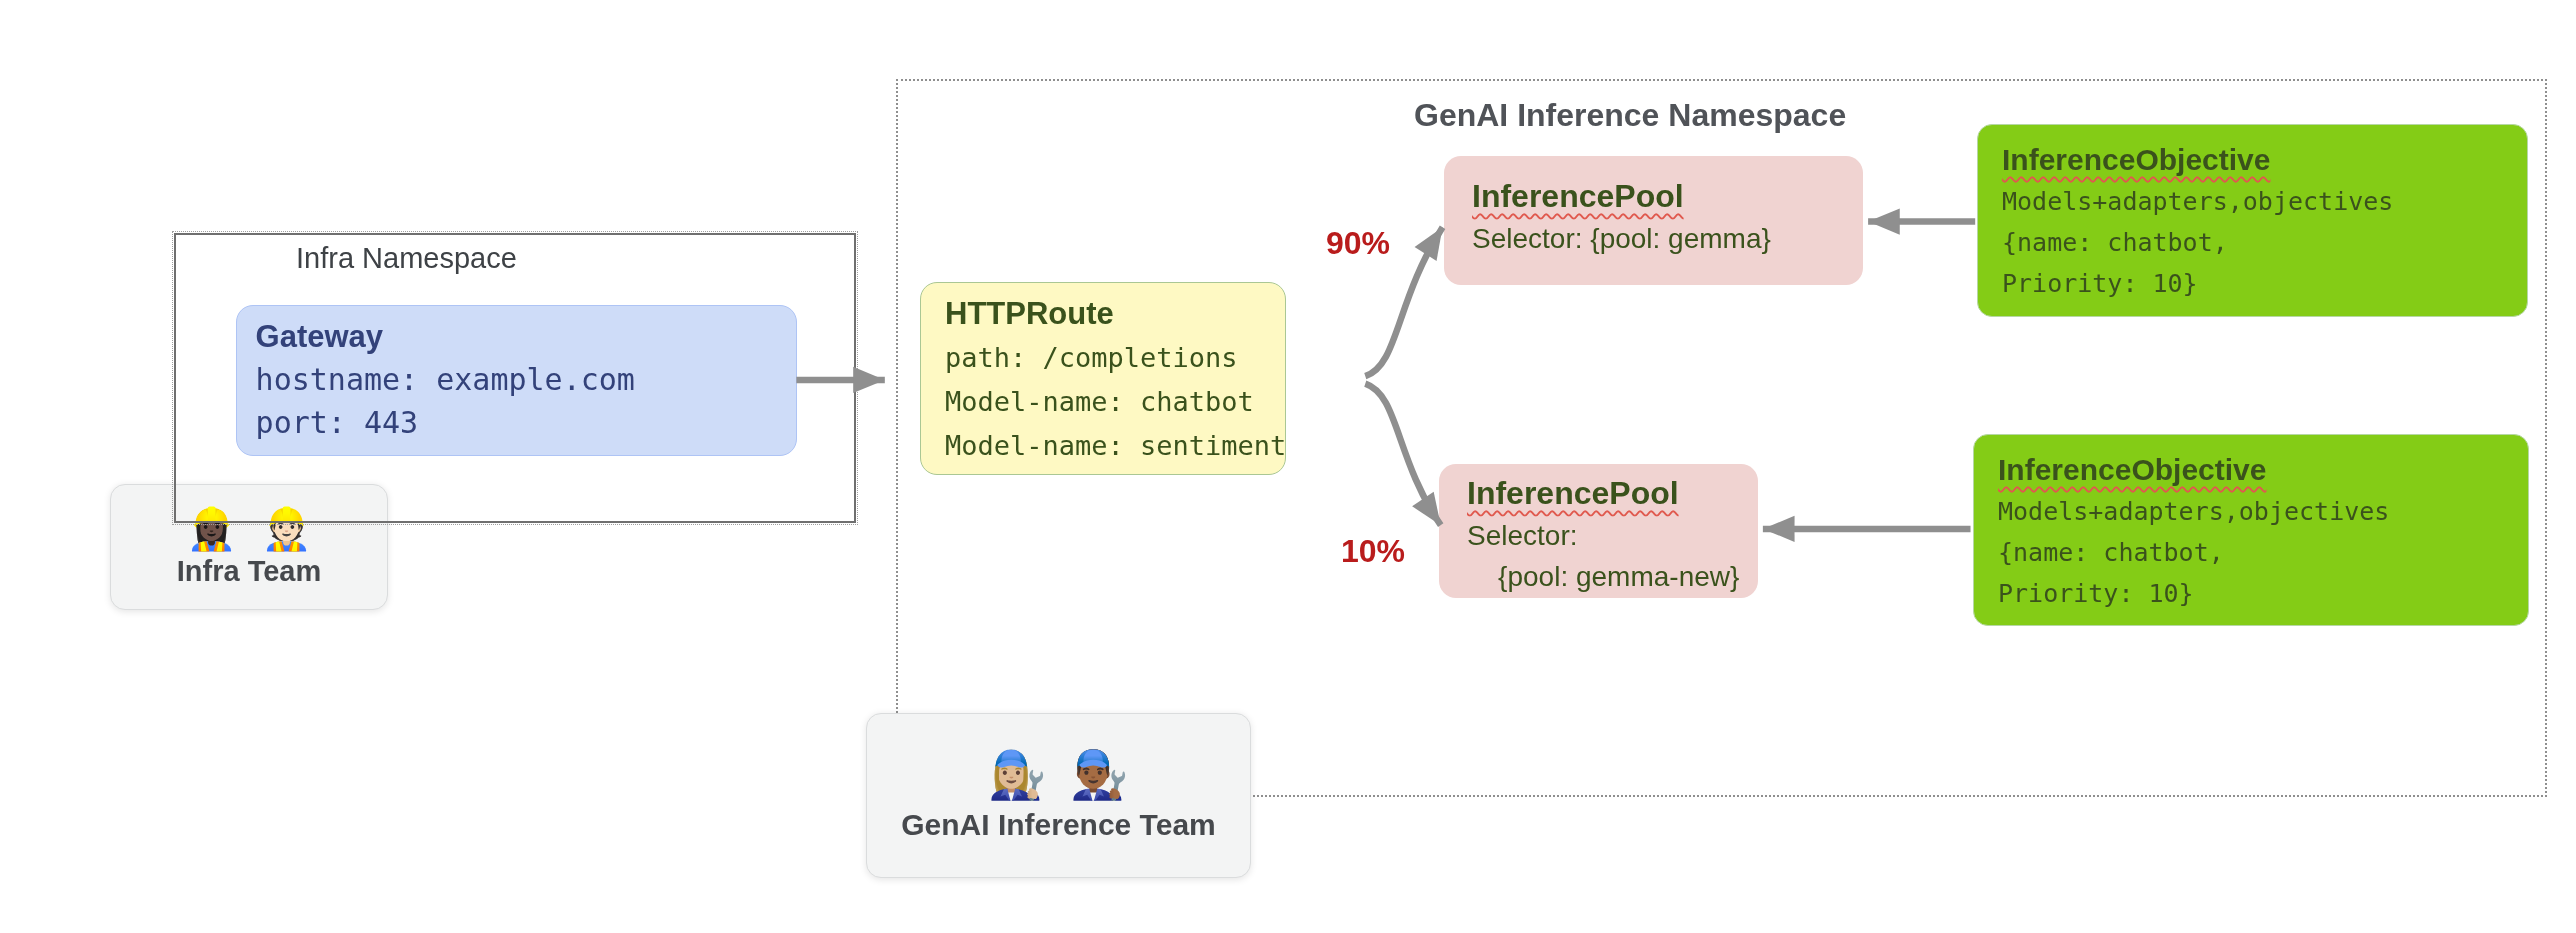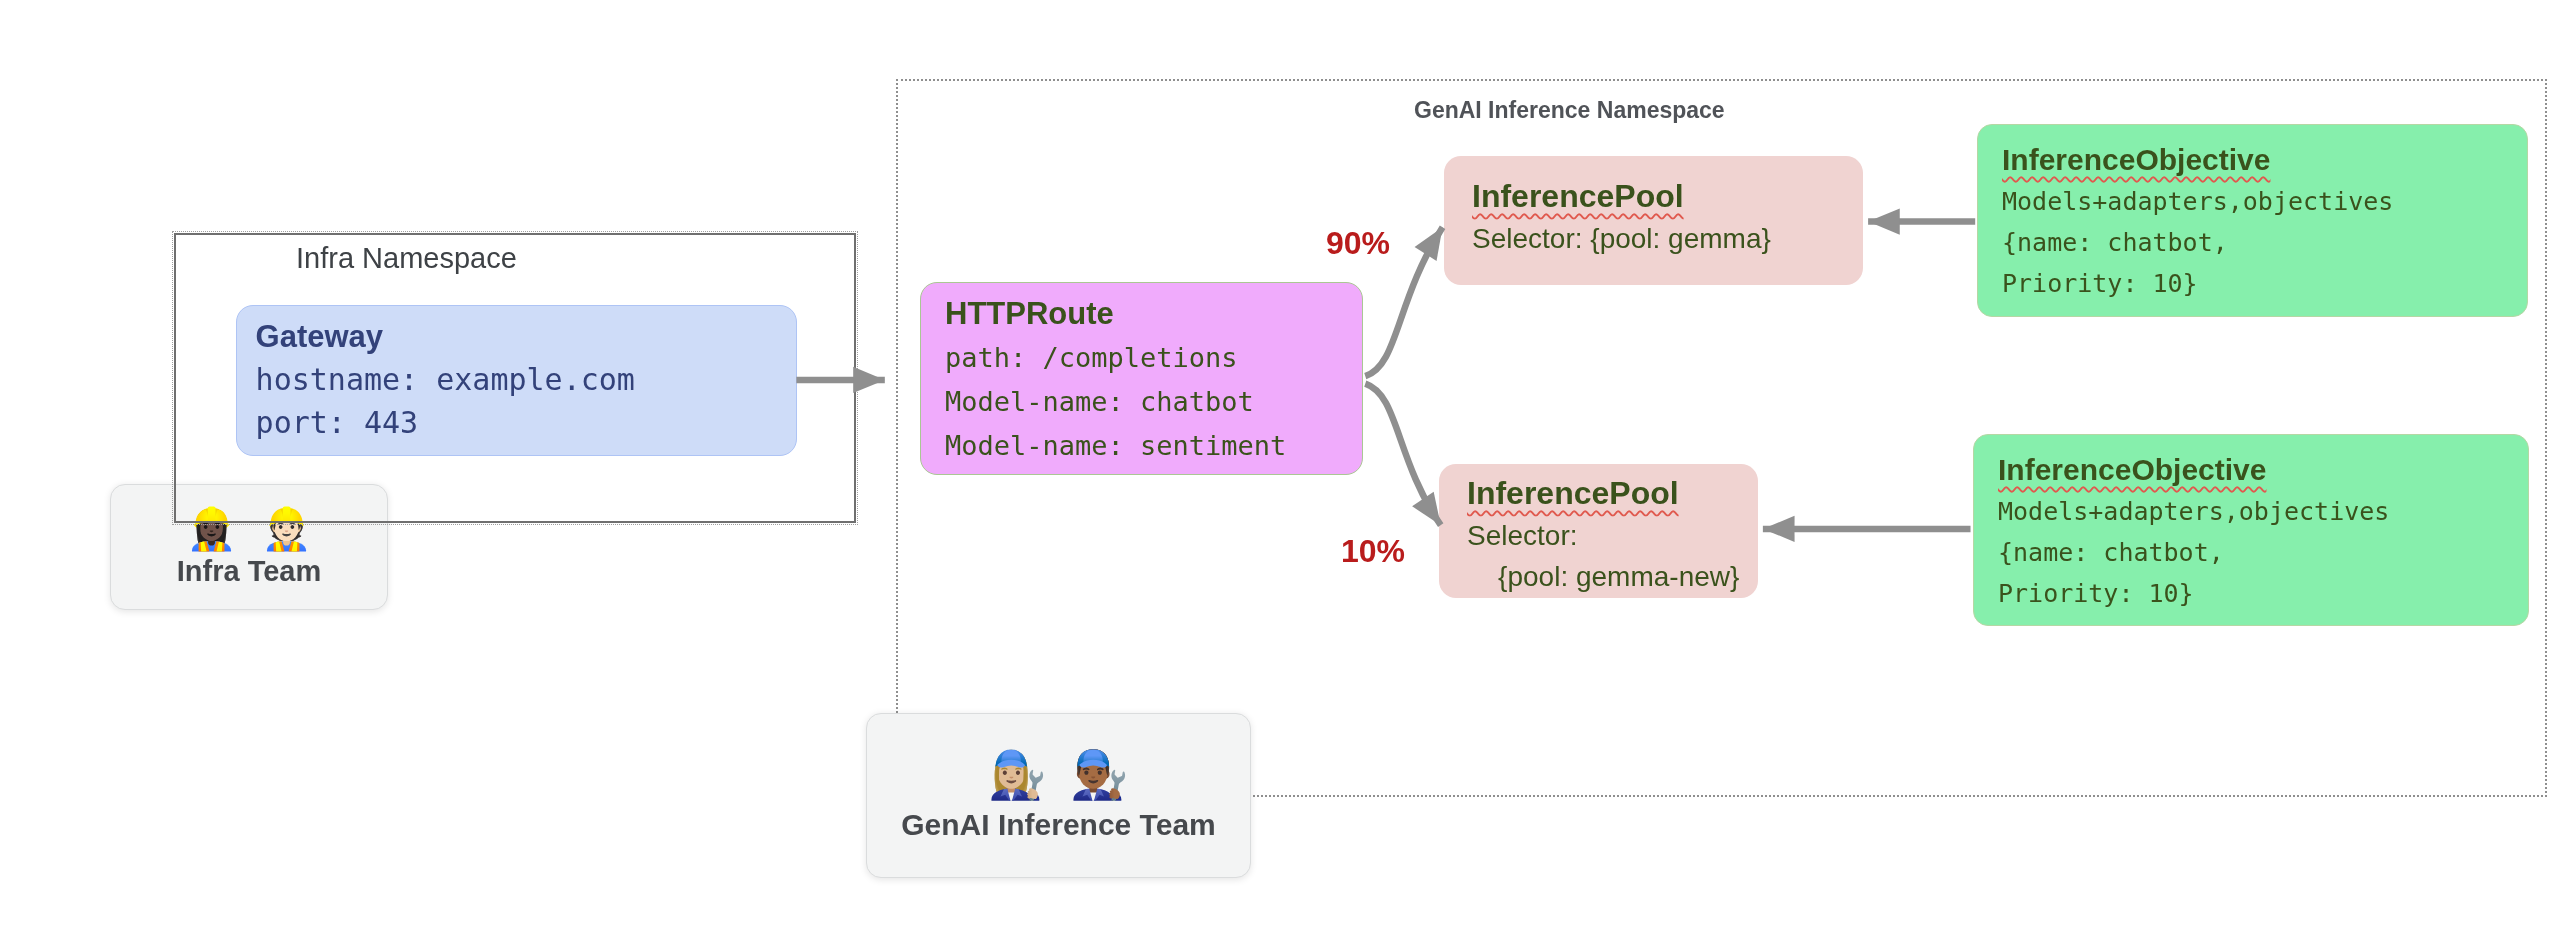--- a/index.html
+++ b/index.html
@@ -15,45 +15,45 @@
     background:transparent;z-index:2;
   }
   .ns-title-infra{
     left:296px;top:242px;font-size:29px;font-weight:500;color:#3e4246;z-index:2;white-space:nowrap;
   }
   .genai-ns{
     left:896px;top:79px;width:1647px;height:714px;
     border:2.8px dotted #8f8f8f;background:transparent;z-index:1;
   }
   .ns-title-genai{
-    left:1414px;top:97px;font-size:23px;font-weight:700;color:#505358;z-index:2;white-space:nowrap;
+    left:1414px;top:97px;font-size:32px;font-weight:700;color:#505358;z-index:2;white-space:nowrap;
   }
   
   .node{box-sizing:border-box;border-radius:17px;z-index:2;}
   .gateway{
     left:236px;top:305px;width:561px;height:151px;
     background:#cedcf8;border:1.9px solid #aec4f5;
     padding:9.3px 0 0 18.6px;color:#33427a;
   }
   .gateway .node-title{font-size:31px;font-weight:700;line-height:43px;}
   .gateway .mono{font-size:30px;line-height:43px;}
   .httproute{
-    left:920px;top:282px;width:443px;height:193px;
-    background:#f0abfc;border:1.9px solid #aac794;
+    left:920px;top:282px;width:366px;height:193px;
+    background:#fef9c3;border:1.9px solid #aac794;
     padding:9.3px 0 0 24px;color:#3a521c;
   }
   .httproute .node-title{font-size:31px;font-weight:700;line-height:44px;}
   .httproute .mono{font-size:27px;line-height:44px;}
   .pool{background:#f0d3d1;color:#3a521c;border:none;}
   .pool-top{left:1444px;top:156px;width:419px;height:129px;padding:18.6px 0 0 28px;}
   .pool-bottom{left:1439px;top:464px;width:319px;height:134px;padding:7.5px 0 0 28px;}
   .pool .node-title{font-size:32px;font-weight:700;line-height:43px;}
   .pool .sans{font-size:28px;line-height:41px;}
   .objective{
-    background:#86efac;border:1.9px solid #b6d7a4;color:#3a521c;border-radius:15px;
+    background:#84cc16;border:1.9px solid #b6d7a4;color:#3a521c;border-radius:15px;
     padding:13px 8px 0 24px;
   }
   .obj-top{left:1977px;top:124px;width:551px;height:193px;}
   .obj-bottom{left:1973px;top:434px;width:556px;height:192px;}
   .objective .node-title{font-size:30px;font-weight:700;line-height:43px;}
   .objective .mono{font-size:25px;line-height:41px;}
   .squiggle{
     text-decoration-line:underline;text-decoration-style:wavy;
     text-decoration-color:#e0594e;text-decoration-thickness:1.9px;text-underline-offset:5.6px;
   }

